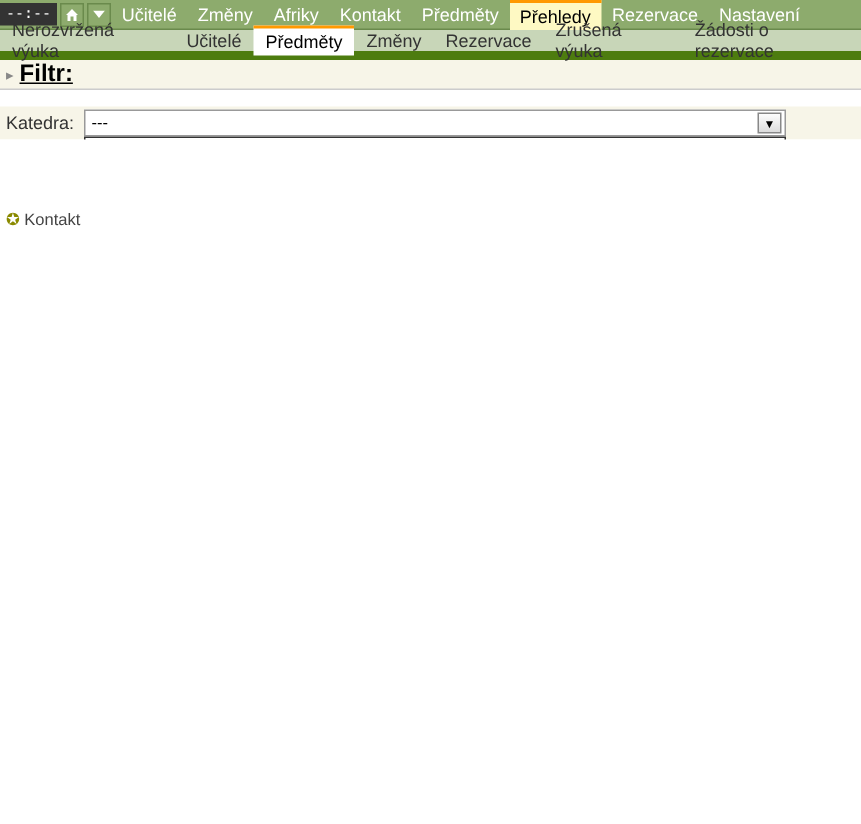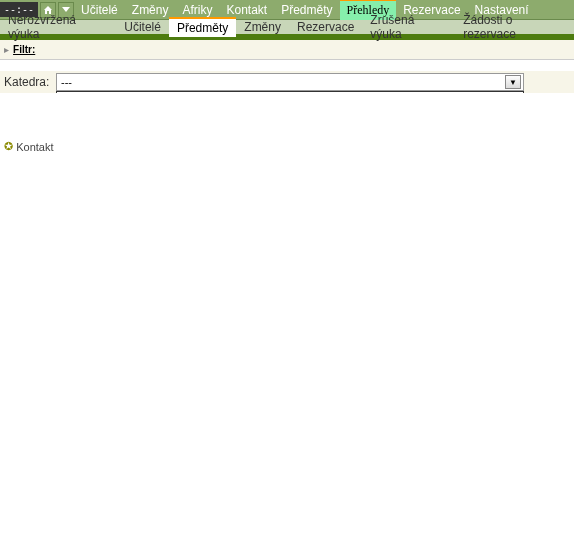--- a/index.html
+++ b/index.html
@@ -43,24 +43,23 @@
     .menu-bar .dropdown-box {
       background: #8dab6d;
       border: 1px solid #6a8a4c;
       width: 16px;
       height: 16px;
       display: flex;
       align-items: center;
       justify-content: center;
     }
     .menu-bar .menu-item.active {
-      background: #86efac;
+      background: #fef9c3;
       color: #000;
       border-top: 2px solid #ff9900;
-      font-family: Liberation Serif, serif;
     }
     .submenu-bar {
       display: flex;
       align-items: center;
       background: #c8d6b8;
       border-bottom: 6px solid #4d7c0f;
       height: 20px;
     }
     .submenu-bar .submenu-item {
       padding: 2px 8px;
@@ -81,21 +80,21 @@
       height: 20px;
       padding: 0 4px;
     }
     .filter-bar .filter-arrow {
       color: #888;
       font-size: 10px;
       margin-right: 4px;
     }
     .filter-bar .filter-label {
       font-weight: bold;
-      font-size: 10px;
+      font-size: 16px;
       text-decoration: underline;
     }
     .form-row {
       display: flex;
       align-items: center;
       background: #f7f5e8;
       padding: 2px 4px;
       height: 22px;
       margin-top: 11px;
     }

